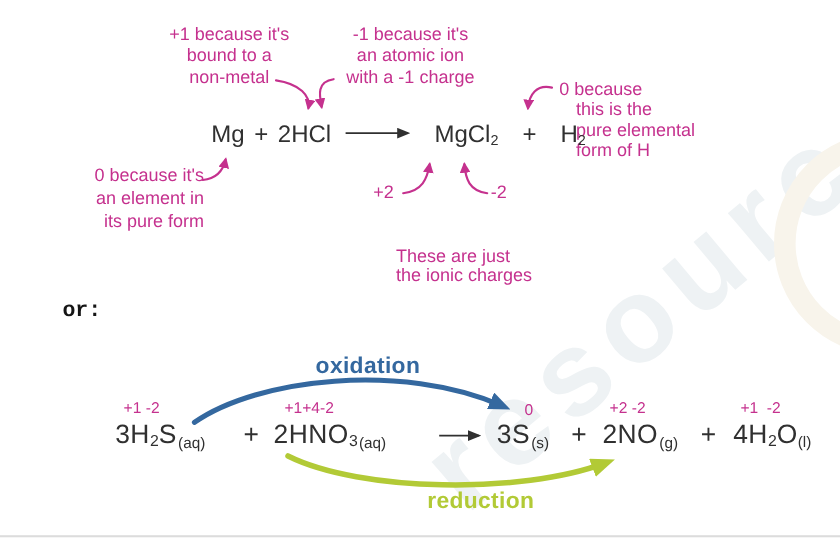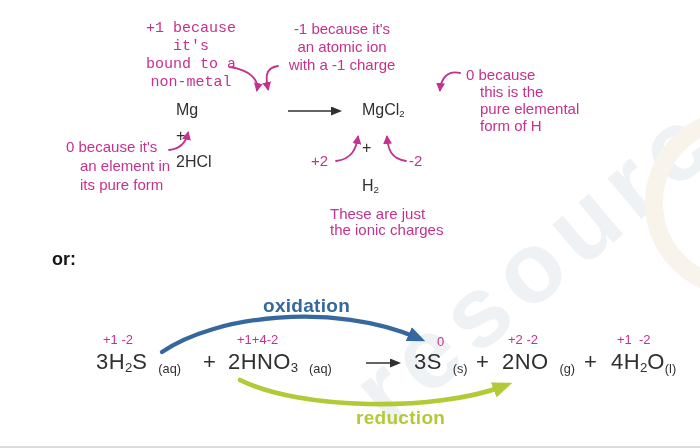--- a/index.html
+++ b/index.html
@@ -22,42 +22,42 @@
   .arrow-layer { position:absolute; left:0; top:0; }
   
   .ann {
     position:absolute; color:var(--pink); font-size:15px; line-height:18px;
     white-space:pre-line;
   }
   .center { text-align:center; }
   .hang { padding-left:14px; text-indent:-14px; }
   .lh17 { line-height:17px; }
   .lh16 { line-height:16px;margin-top:36px; }
-  .lh19 { line-height:19px; }
+  .lh19 { line-height:19px;text-align:right; }
   
   .eq {
-    position:absolute; color:var(--ink); font-size:16px;
-    display:flex; align-items:flex-start; gap:8px;flex-direction:column;
+    position:absolute; color:var(--ink); font-size:20px;
+    display:flex; align-items:center; gap:8px;
   }
   .beq {
     position:absolute; color:var(--ink); font-size:22px; letter-spacing:0.4px;
   }
   .sub { font-size:0.6em; vertical-align:-0.22em; letter-spacing:0; }
-  .st  { font-size:0.58em; vertical-align:-0.3em; margin-left:11px; letter-spacing:0; }
+  .st  { font-size:0.58em; vertical-align:-0.3em; margin-left:1px; letter-spacing:0; }
   .st0 { margin-left:0; }
   .ox {
     position:absolute; color:var(--pink); font-size:13px; font-weight:normal;
     white-space:pre;
   }
   .lbl { position:absolute; font-size:19px; font-weight:bold; letter-spacing:0.3px; }
   .lbl-ox  { color:var(--blue); }
   .lbl-red { color:var(--green); }
   .or {
     position:absolute; left:52px; top:249px;
-    font-family:Liberation Sans, sans-serif;
+    font-family:Liberation Mono, monospace;
     font-size:18px; font-weight:bold; color:#151515;
   }
   
   .s-pink  { stroke:var(--pink);  stroke-width:1.8; fill:none; stroke-linecap:round; }
   .s-ink   { stroke:var(--ink);   stroke-width:1.4; fill:none; }
   .s-blue  { stroke:var(--blue);  stroke-width:4.2; fill:none; stroke-linecap:round; }
   .s-green { stroke:var(--green); stroke-width:4.6; fill:none; stroke-linecap:round; }
 </style>
 </head>
 <body>
@@ -90,21 +90,21 @@
     <path class="s-pink" d="M336,161 C352,159 356,149 358,137" marker-end="url(#mpink)"></path>
     <path class="s-pink" d="M406,161 C391,159 388,149 387,137" marker-end="url(#mpink)"></path>
 
     <path class="s-ink" d="M288,111 L340,111" marker-end="url(#mink)"></path>
     <path class="s-ink" d="M366,363 L399,363" marker-end="url(#mink)"></path>
 
     <path class="s-blue" d="M162,352 C215,315 335,302 418,338" marker-end="url(#mblue)"></path>
     <path class="s-green" d="M240,380 C300,410 435,412 504,386" marker-end="url(#mgreen)"></path>
   </svg>
 
-  <div class="ann center" style="left:128px; top:20px; width:126px;font-family:Liberation Mono, monospace;">+1 because it's
+  <div class="ann center" style="left:128px; top:20px; width:126px;">+1 because it's
 bound to a
 non-metal</div>
 
   <div class="ann center" style="left:276px; top:20px; width:132px;">-1 because it's
 an atomic ion
 with a -1 charge</div>
 
   <div class="ann hang lh17" style="left:466px; top:66px;">0 because
 this is the
 pure elemental

